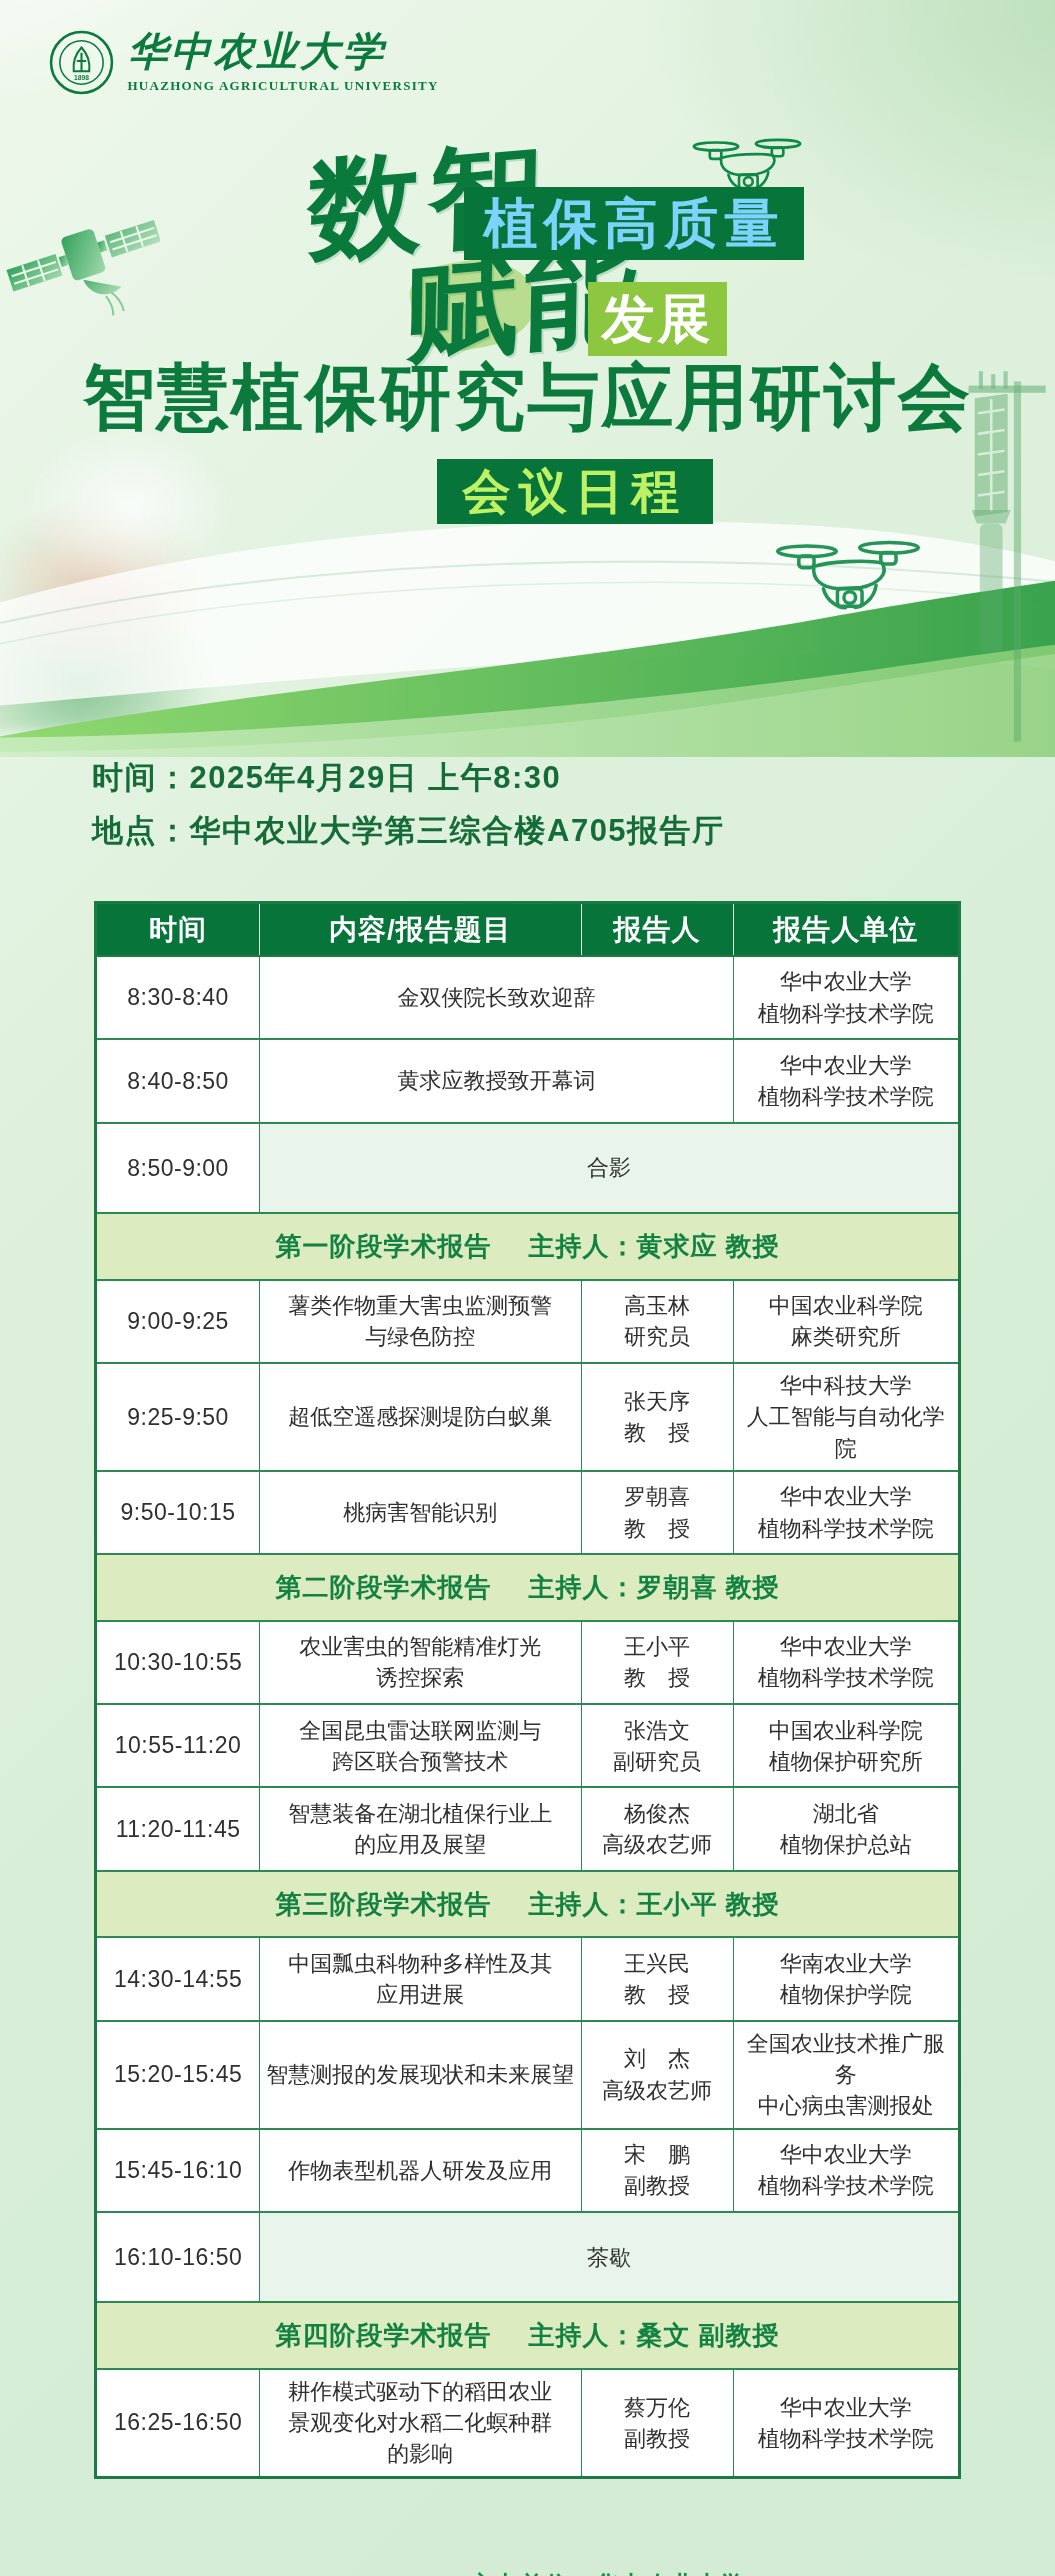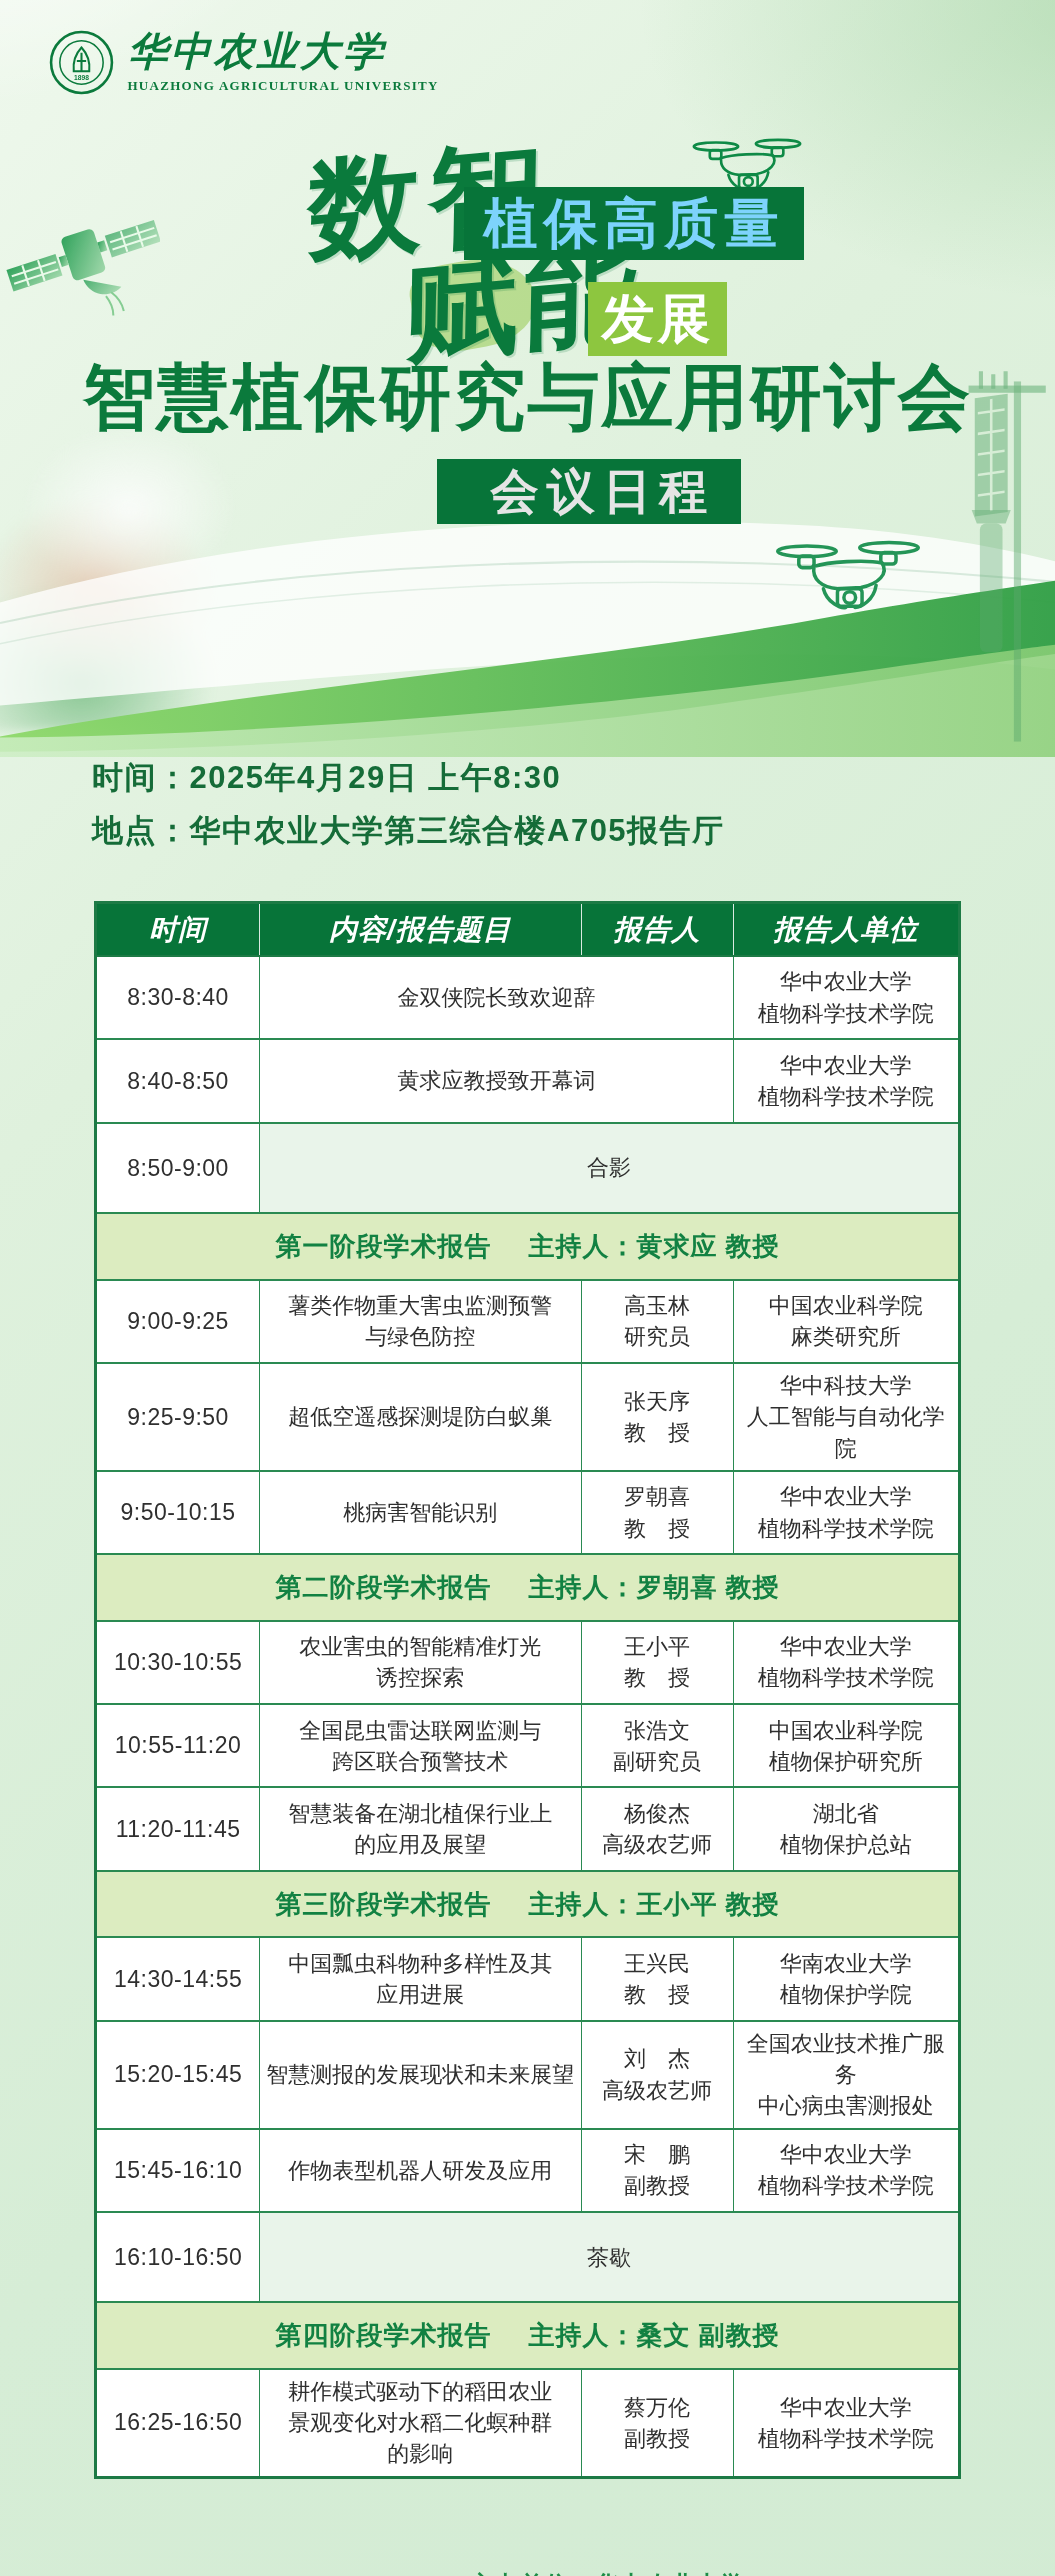--- a/index.html
+++ b/index.html
@@ -42,41 +42,41 @@
     font-size:54px;letter-spacing:6.2px;padding:8.2px 19.6px;line-height:1.05;}
   .banner-secondary{left:588px;top:282px;background:#8dc63f;color:#fff;font-weight:900;
     font-size:53px;letter-spacing:3.1px;padding:9.3px 13.4px;line-height:1.05;}
   .drone-top{left:685px;top:135px;width:124px;height:62px;}
   .drone-side{left:768px;top:536px;width:160px;height:82px;opacity:.9;}
   .satellite{left:5.2px;top:185px;width:155px;height:134px;opacity:.9;}
   .station{left:948px;top:371px;width:107px;height:381px;opacity:.85;}
 
   .main-title{left:0;top:358px;width:1055px;text-align:center;font-size:72px;font-weight:900;
     color:#0b7a3c;letter-spacing:2.1px;line-height:1.1;}
-  .badge{left:437px;top:459px;width:276px;height:65px;background:#077439;color:#e5e5e5;
+  .badge{left:437px;top:459px;width:276px;height:65px;background:#077439;color:#bef264;
     display:flex;align-items:center;justify-content:center;font-size:48px;font-weight:900;
-    letter-spacing:8.2px;padding-left:28px;}
+    letter-spacing:8.2px;}
   .badge::before{content:"";position:absolute;left:-6.2px;top:-6.2px;width:23px;height:20.6px;
     background:#a6d14e;transform:skewX(-12deg);z-index:-1;}
   .badge::after{content:"";position:absolute;right:-6.2px;bottom:-7.2px;width:24px;height:20.6px;
     background:#a6d14e;transform:skewX(-12deg);z-index:-1;}
 
   
   .info{left:92px;top:762px;color:#156c38;font-weight:bold;}
   .info-line{font-size:31px;letter-spacing:1.5px;line-height:1.0;margin-bottom:21.6px;display:flex;}
 
   
   .agenda-wrap{left:94px;top:901px;width:867px;}
   table.agenda{width:100%;border-collapse:collapse;table-layout:fixed;
     border:3.1px solid #1d7a45;background:#fff;}
   .agenda col.c1{width:19%;} .agenda col.c2{width:37.2%;}
   .agenda col.c3{width:17.6%;} .agenda col.c4{width:26.2%;}
   .agenda th{background:#077439;color:#fff;font-size:28px;font-weight:bold;height:49px;
     border-left:1.5px solid rgba(255,255,255,.85);border-right:1.5px solid rgba(255,255,255,.85);
-    border-top:3.1px solid #1d7a45;border-bottom:2.6px solid #1d7a45;letter-spacing:1px;font-style:italic;}
+    border-top:3.1px solid #1d7a45;border-bottom:2.6px solid #1d7a45;letter-spacing:1px;}
   .agenda td{border:1.5px solid #2a8a52;border-top-width:2.6px;border-bottom-width:2.6px;
     text-align:center;vertical-align:middle;color:#2f2f2f;white-space:pre-line;
     font-size:22px;line-height:1.42;padding:6.2px 5.2px;background:#fff;}
   .agenda td.time-cell{font-size:23px;letter-spacing:0.5px;}
   .agenda td.tint-cell{background:#e9f4ea;height:76px;}
   .agenda td.section-cell{background:#dcecc0;color:#128142;font-weight:bold;font-size:26px;
     height:52px;letter-spacing:1px;}
   .agenda td.section-cell .host{margin-left:37px;}
   .agenda tr.talk td{height:69px;}
   .agenda tr.ceremony td{height:69px;}

